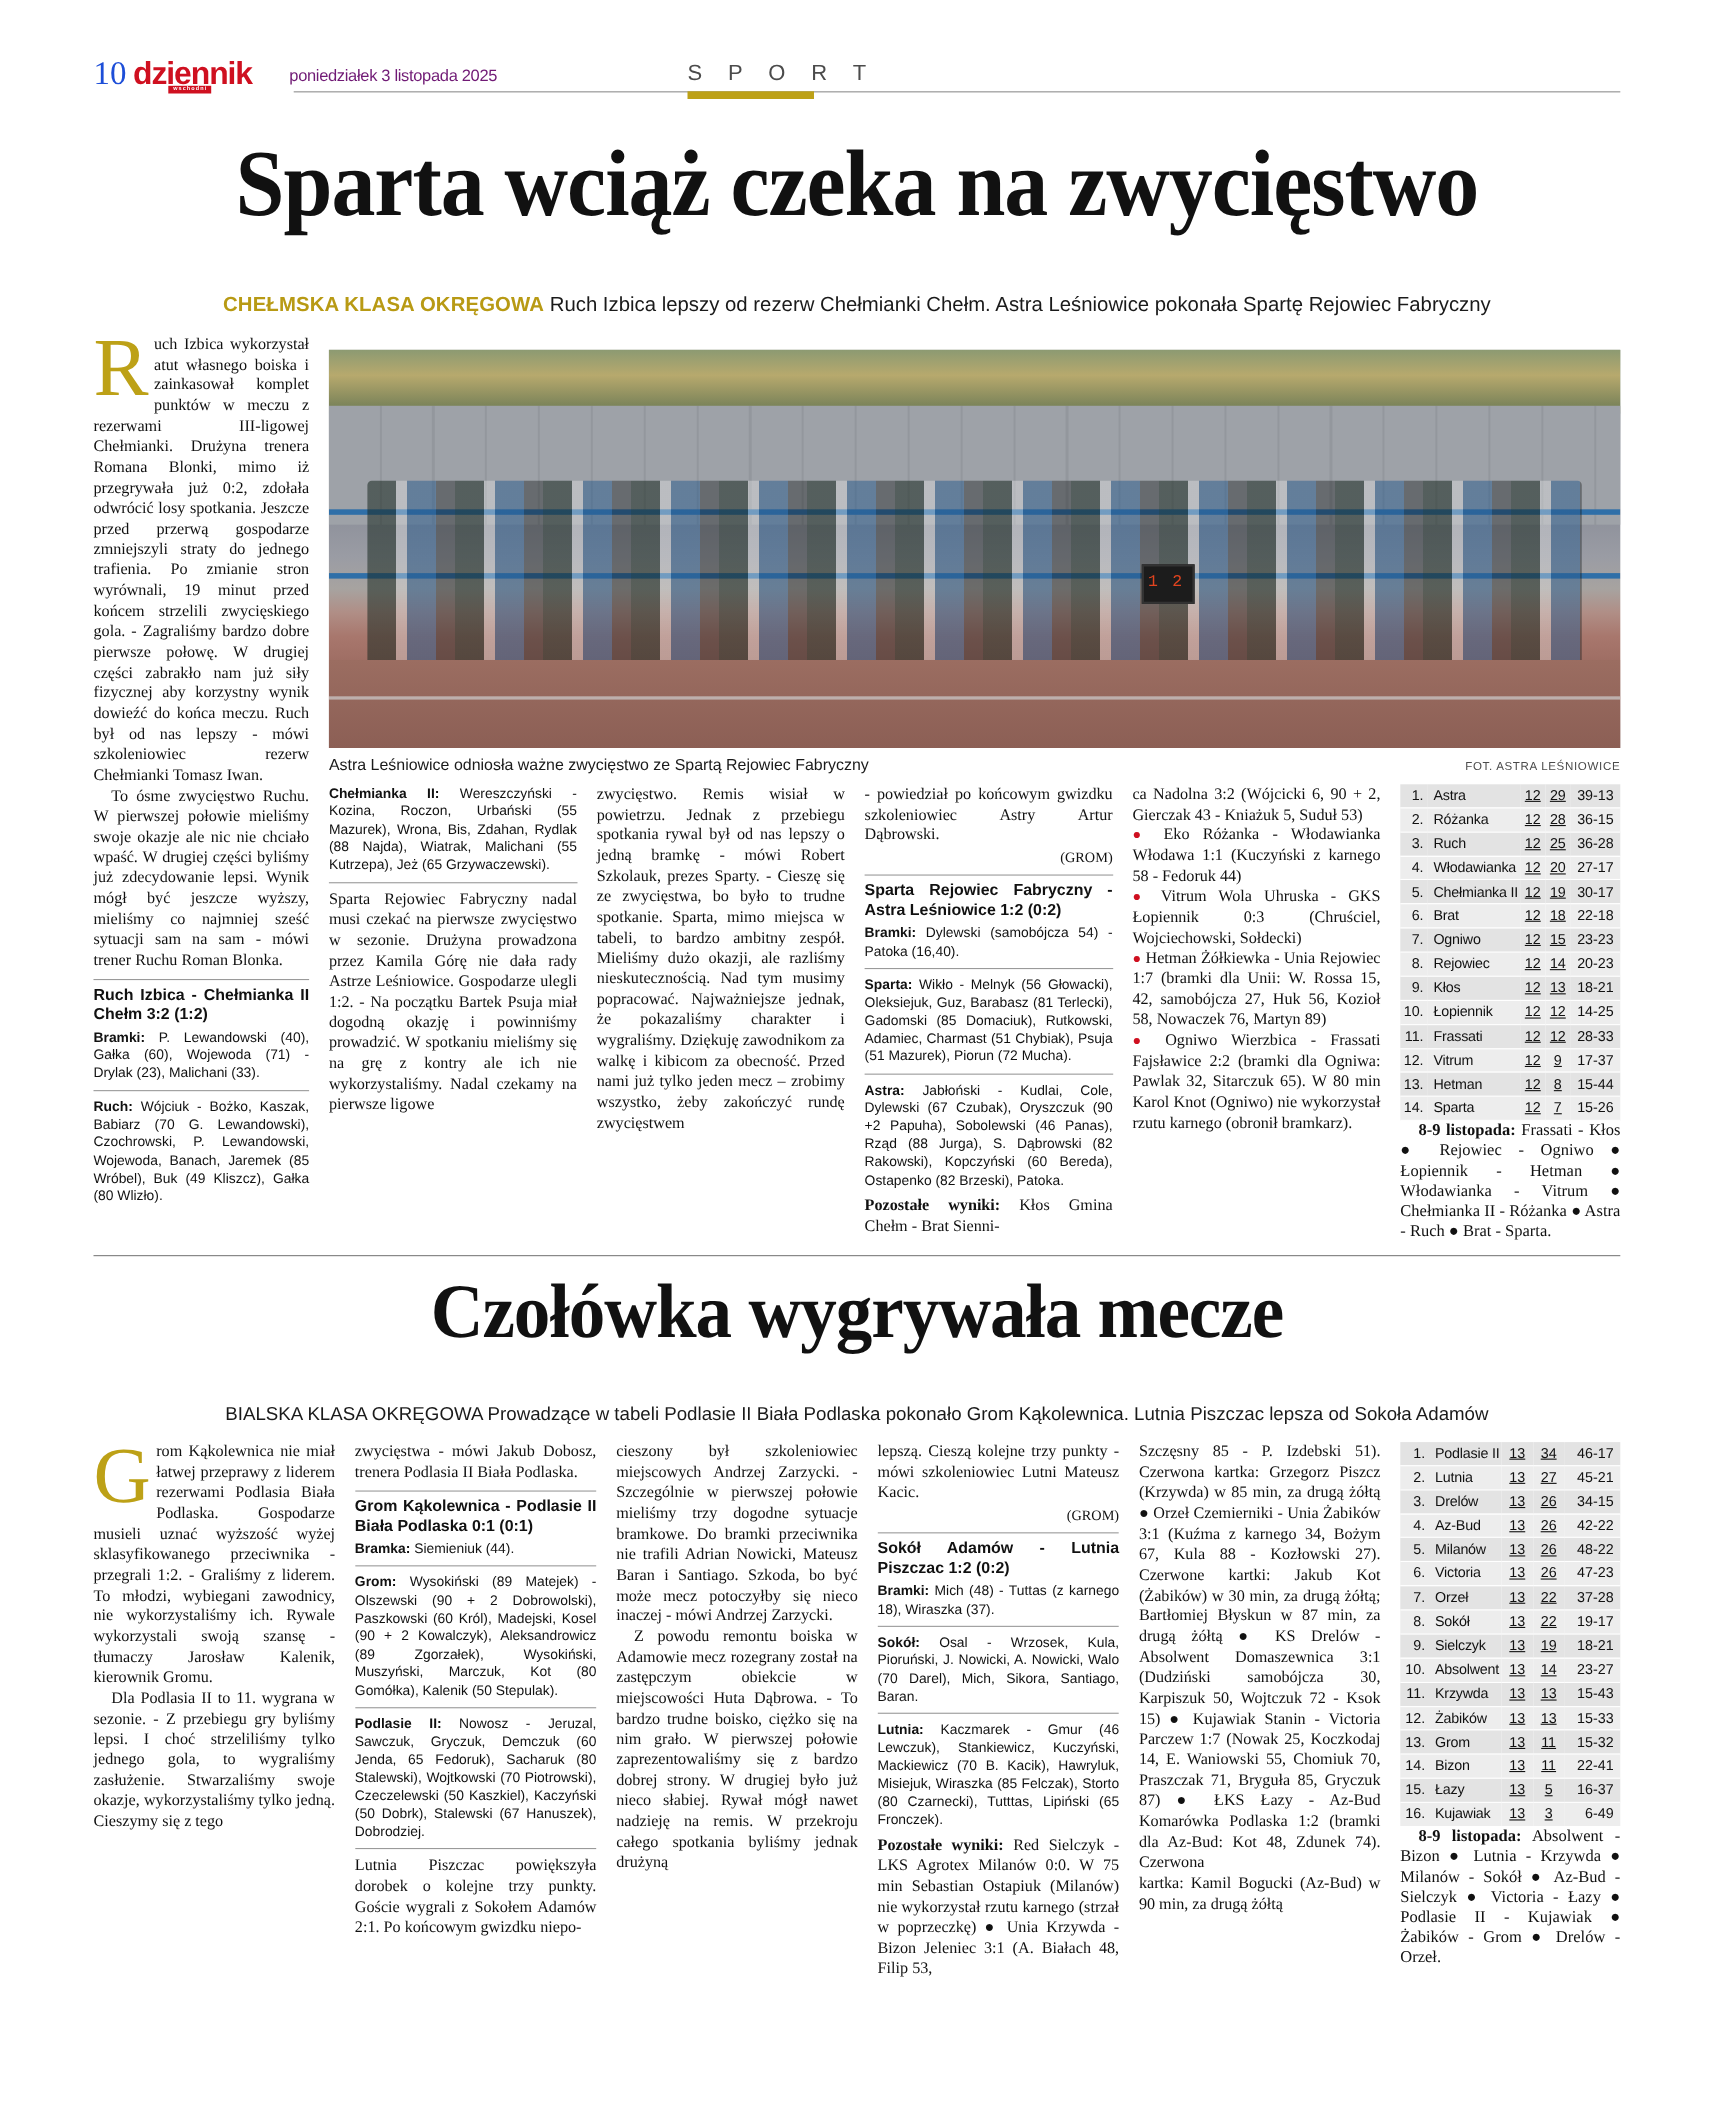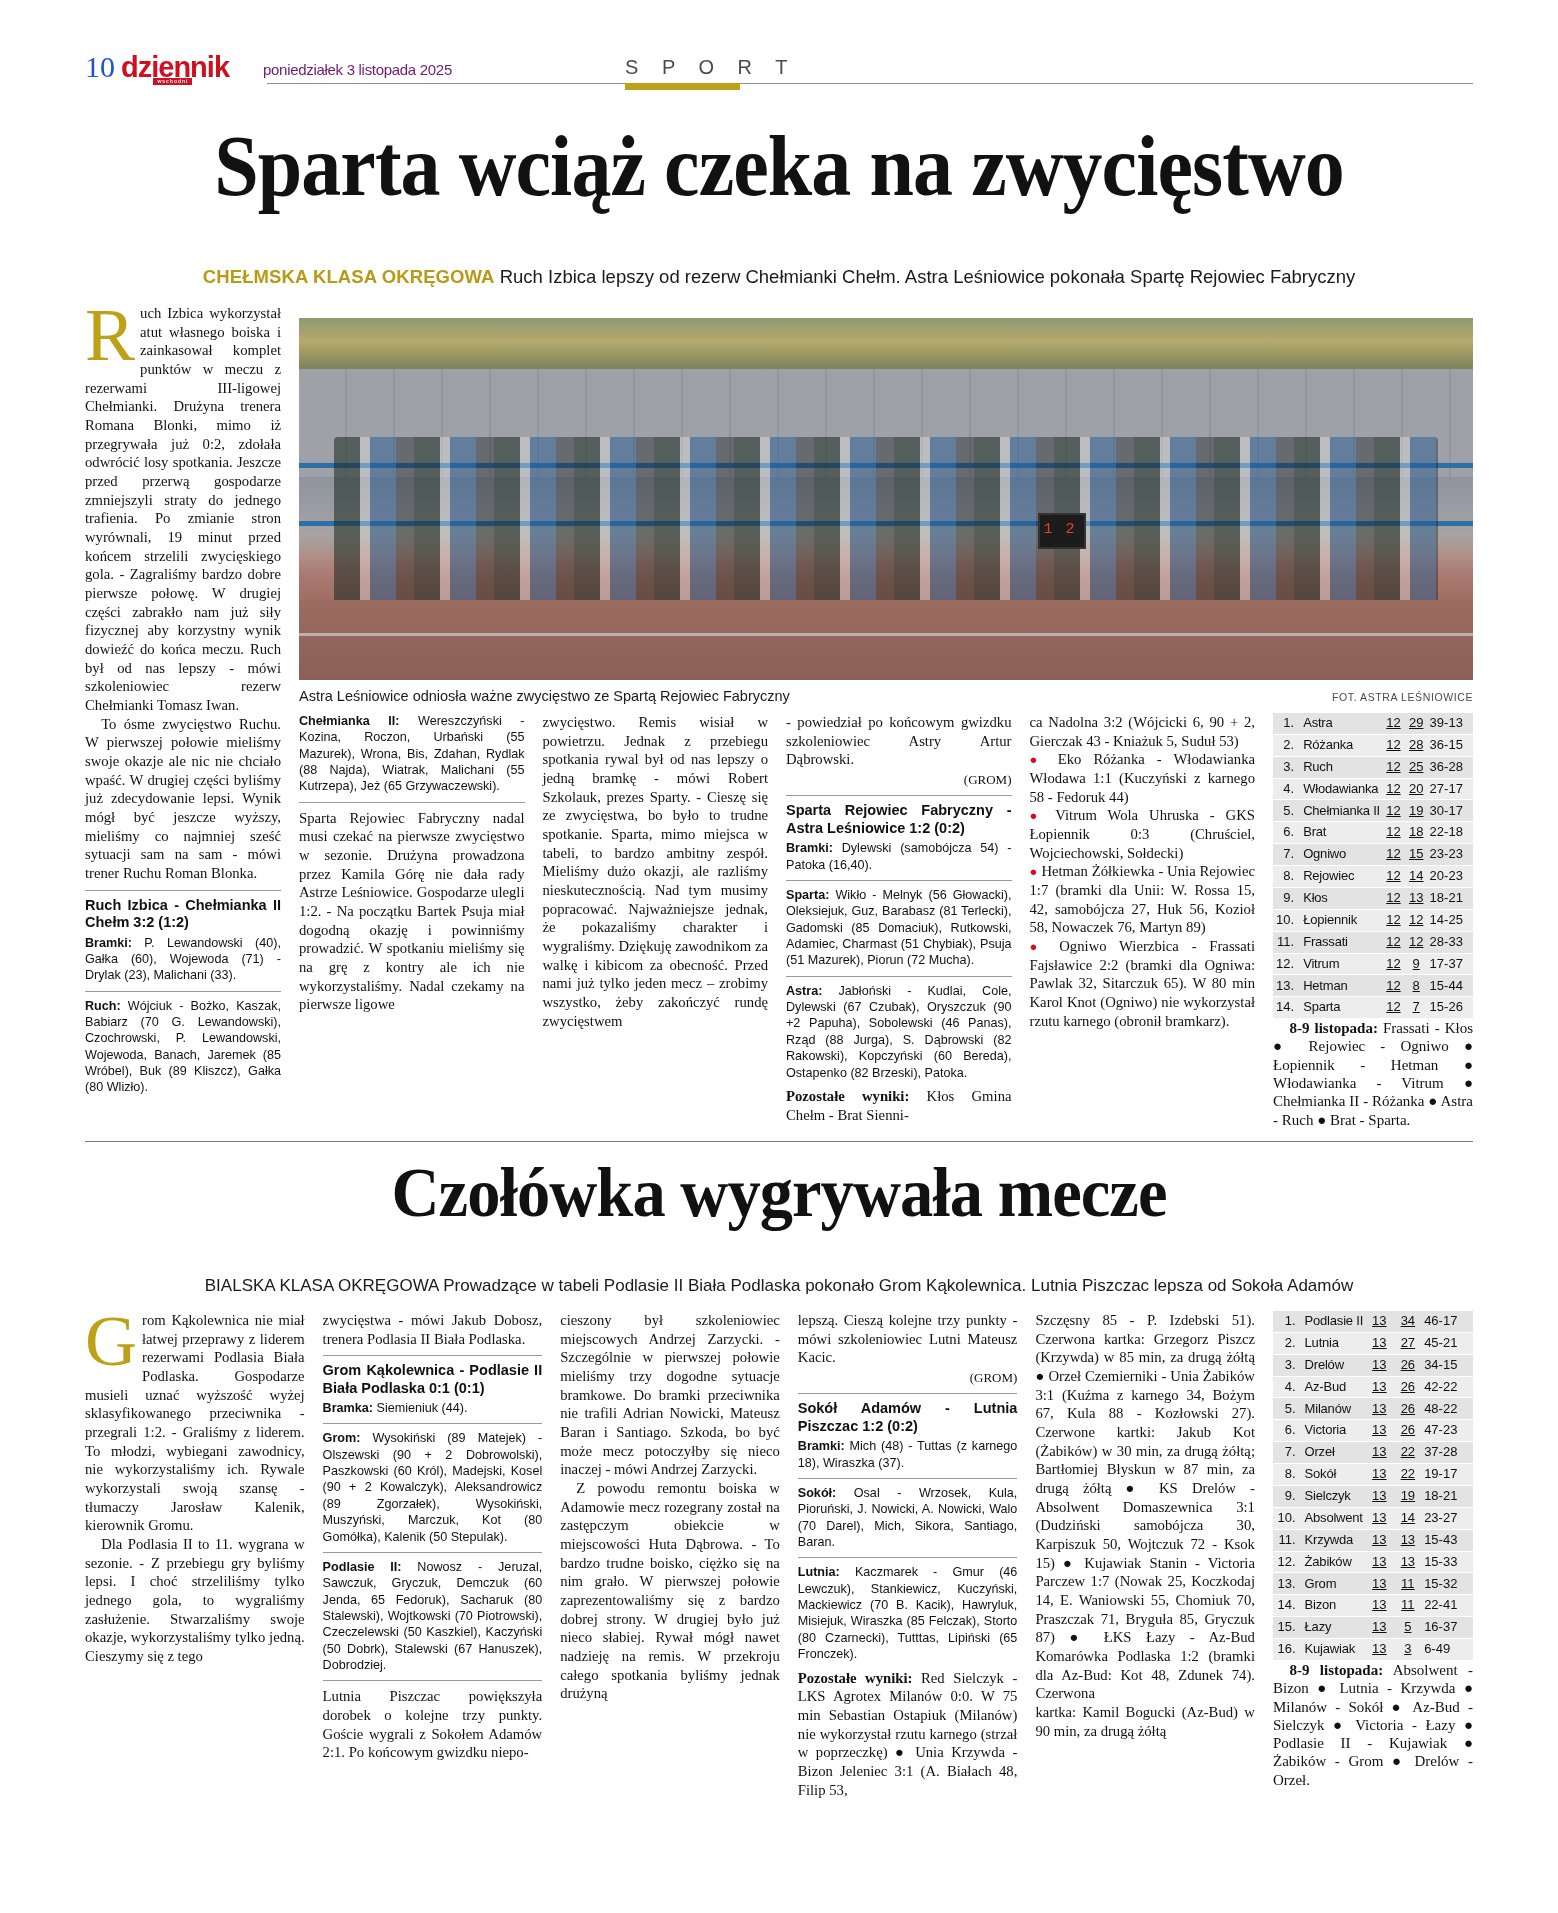--- a/index.html
+++ b/index.html
@@ -98,21 +98,21 @@
   .bullet{color:#cf1020;font-size:13px;line-height:1;}
 
   
   .ltable{width:100%;border-collapse:collapse;font-family:"Liberation Sans",sans-serif;font-size:13px;}
   .ltable tr{background:#e3e3e3;}
   .ltable tr:nth-child(even){background:#ededed;}
   .ltable td{padding:2.2px 2px;border-bottom:1px solid #ffffff;white-space:nowrap;}
   .ltable td.pos{text-align:right;width:22px;padding-right:4px;}
   .ltable td.team{text-align:left;padding-left:5px;letter-spacing:-0.2px;}
   .ltable td.num{text-align:center;width:30px;text-decoration:underline;}
-  .ltable td.gd{text-align:left;width:48px;padding-right:6px;}
+  .ltable td.gd{text-align:right;width:48px;padding-right:6px;}
   .fixtures{font-size:15px;line-height:1.22;text-align:justify;margin-top:4px;text-indent:1.2em;}
 
   
   .sec-div{border-top:1px solid #7d7d7d;margin-top:12px;}
   .headline2{
     font-family:"Liberation Serif",serif;font-weight:bold;font-size:70px;
     line-height:1.0;text-align:center;letter-spacing:-1px;margin-top:16px;
     transform:scaleX(0.95);transform-origin:center;
   }
   .subhead2{
@@ -147,21 +147,21 @@
 
   <div class="cols" style="margin-top:14px;">
 
     <div class="col" style="flex:0 0 196px;">
       <p class="noind dropcap-p"><span class="dropcap">R</span><span>uch Izbica wykorzystał atut własnego boiska i zainkasował komplet punktów w meczu z rezerwami III-ligowej Chełmianki. Drużyna trenera Romana Blonki, mimo iż przegrywała już 0:2, zdołała odwrócić losy spotkania. Jeszcze przed przerwą gospodarze zmniejszyli straty do jednego trafienia. Po zmianie stron wyrównali, 19 minut przed końcem strzelili zwycięskiego gola. - Zagraliśmy bardzo dobre pierwsze połowę. W drugiej części zabrakło nam już siły fizycznej aby korzystny wynik dowieźć do końca meczu. Ruch był od nas lepszy - mówi szkoleniowiec rezerw Chełmianki Tomasz Iwan.</span></p>
       <p>To ósme zwycięstwo Ruchu. W pierwszej połowie mieliśmy swoje okazje ale nic nie chciało wpaść. W drugiej części byliśmy już zdecydowanie lepsi. Wynik mógł być jeszcze wyższy, mieliśmy co najmniej sześć sytuacji sam na sam - mówi trener Ruchu Roman Blonka.</p>
       <div class="rule-t"></div>
       <div class="hdr-s">Ruch Izbica - Chełmianka II Chełm 3:2 (1:2)</div>
       <div class="fact"><b>Bramki:</b><span> P. Lewandowski (40), Gałka (60), Wojewoda (71) - Drylak (23), Malichani (33).</span></div>
       <div class="rule-t"></div>
-      <div class="fact"><b>Ruch:</b><span> Wójciuk - Bożko, Kaszak, Babiarz (70 G. Lewandowski), Czochrowski, P. Lewandowski, Wojewoda, Banach, Jaremek (85 Wróbel), Buk (89 Kliszcz), Gałka (80 Wlizło).</span></div>
+      <div class="fact"><b>Ruch:</b><span> Wójciuk - Bożko, Kaszak, Babiarz (70 G. Lewandowski), Czochrowski, P. Lewandowski, Wojewoda, Banach, Jaremek (85 Wróbel), Buk (49 Kliszcz), Gałka (80 Wlizło).</span></div>
     </div>
 
     <div style="flex:1 1 0; min-width:0;">
       <div class="photo-wrap">
         <div class="photo">
           <div class="ph-sky"></div>
           <div class="ph-wall"></div>
           <div class="ph-rail"></div>
           <div class="ph-rail2"></div>
           <div class="ph-team"></div>

